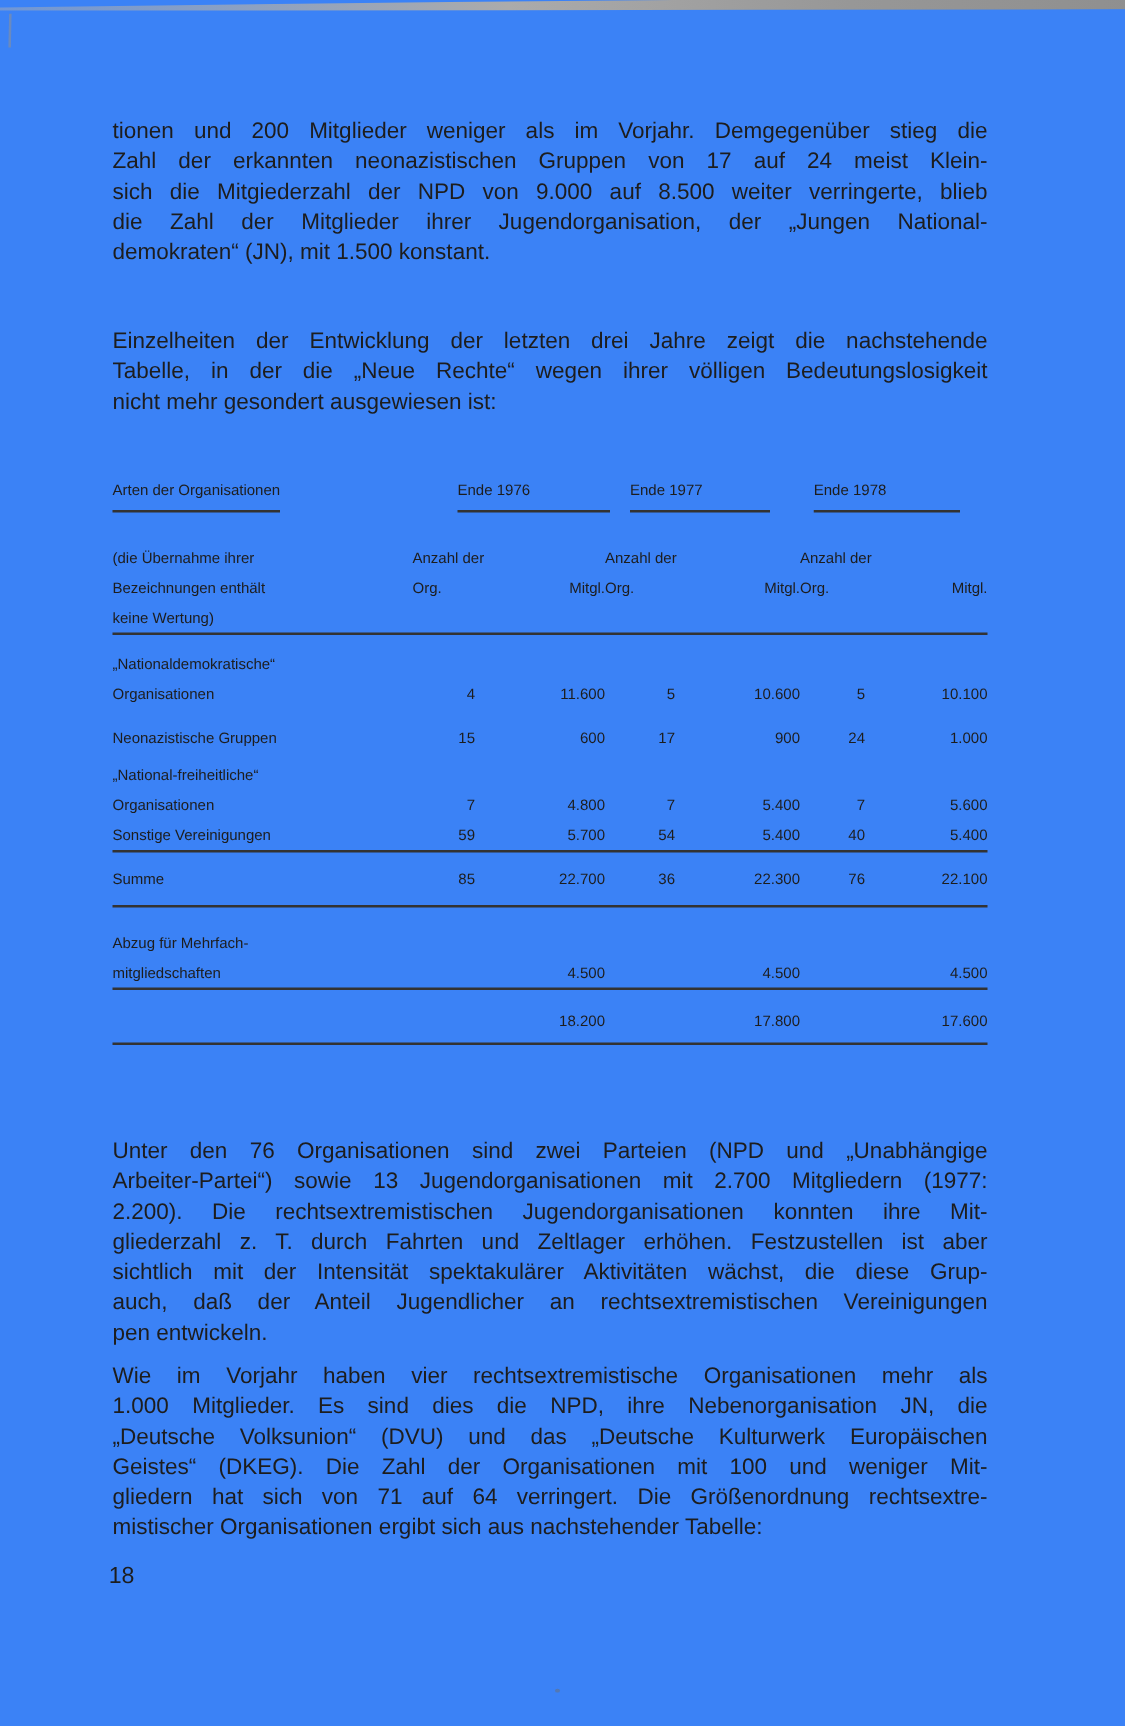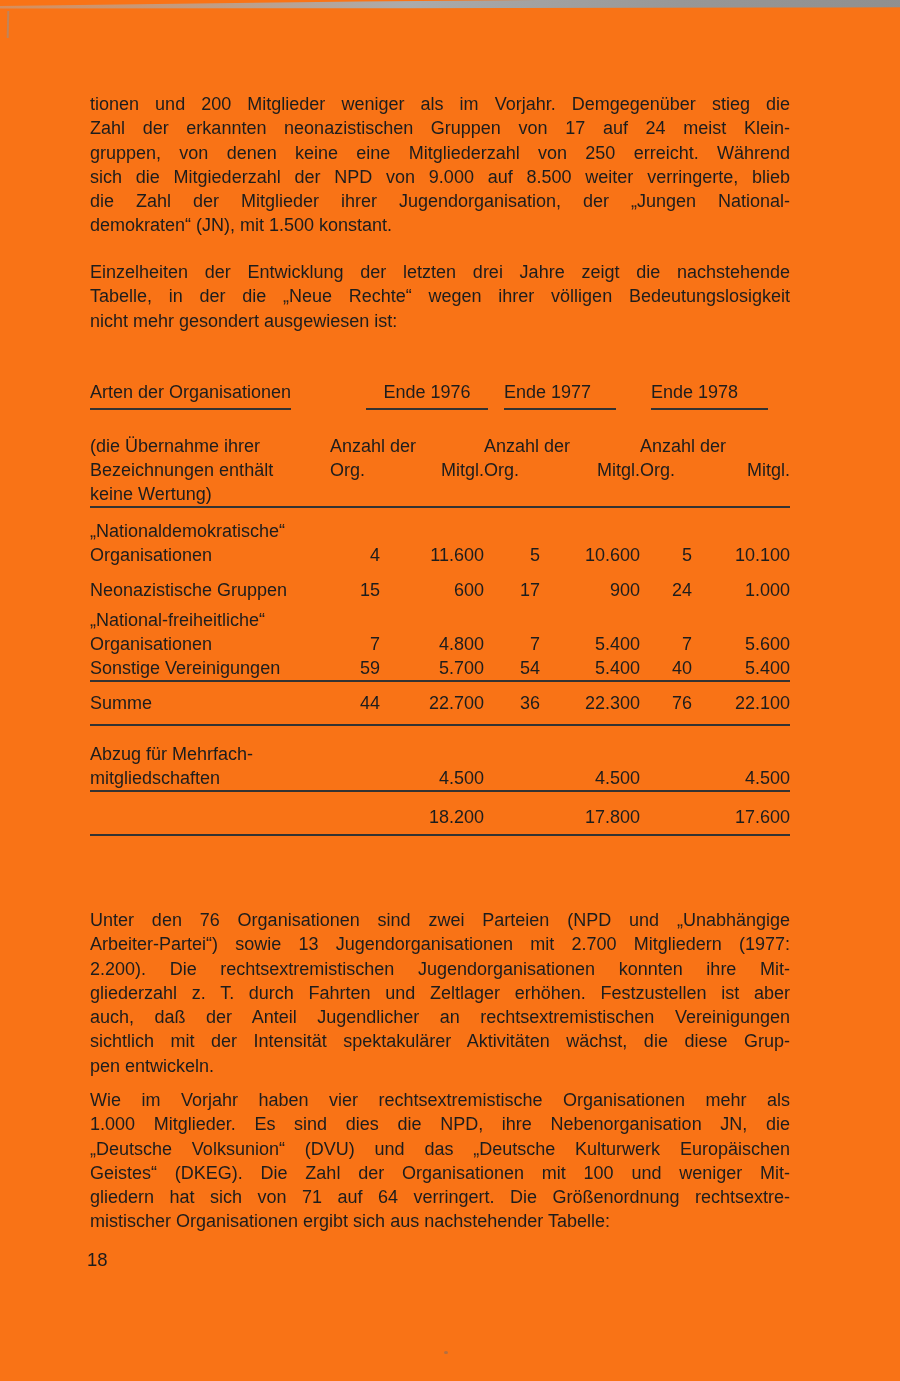--- a/index.html
+++ b/index.html
@@ -1,19 +1,19 @@
 <!DOCTYPE html>
 <html><head>
 <meta charset="utf-8">
 <style>
   html,body{margin:0;padding:0;background:#e8e8e8;}
   #page{
     position:relative;
     width:900px;height:1381px;
-    background:#f97316;
+    background:#3b82f6;
     overflow:hidden;
     font-family:"Liberation Sans","DejaVu Sans",sans-serif;
     color:#1d1d1d;
   }
   
   .top-bar{
     position:absolute;top:-2px;left:-6px;width:915px;height:11px;
     background:linear-gradient(to right, rgba(175,175,175,.45), #ababab 45%, #979797 75%, #8f8f8f);
     clip-path:polygon(0 62%, 40% 30%, 100% 0, 100% 96%, 45% 92%, 0 84%);
     transform:rotate(-0.15deg);
@@ -27,27 +27,27 @@
     border-radius:50%;background:rgba(110,110,110,.5);
   }
   
   .para{position:absolute;left:90px;width:700px;font-size:18px;line-height:24.3px;}
   .jl{text-align:justify;text-align-last:justify;}
   .ll{text-align:left;text-align-last:left;}
   
   table.dtable{
     position:absolute;left:90px;top:378px;width:700px;
     border-collapse:collapse;table-layout:fixed;
-    font-size:18px;line-height:24px;color:#1d1d1d;
+    font-size:12px;line-height:24px;color:#1d1d1d;
   }
   .dtable td{padding:0;vertical-align:bottom;}
   tr.hdr-title td{vertical-align:top;padding-top:2px;}
   .u-title{display:inline-block;border-bottom:2px solid #333;padding-bottom:4px;}
   .yr{border-bottom:2px solid #333;padding-bottom:4px;}
-  .yr1{margin-left:36px;width:122px;text-align:center;}
+  .yr1{margin-left:36px;width:122px;}
   .yr2{margin-left:20px;width:112px;}
   .yr3{margin-left:11px;width:117px;}
   tr.hdr-sub td{vertical-align:top;padding-top:24px;}
   .ys1{padding-left:36px;}
   .ys2{padding-left:20px;}
   .ys3{padding-left:11px;}
   .om{display:flex;justify-content:space-between;}
   .rulecell{padding:0;}
   .hr{border-top:2px solid #333;height:0;}
   .rc1{padding-top:4px;}
@@ -67,21 +67,20 @@
 <body>
 
 <div id="page">
 
   <div class="top-bar"></div>
   <div class="corner-tick"></div>
 
   <div class="para" style="top:92px;">
     <div class="jl">tionen und 200 Mitglieder weniger als im Vorjahr. Demgegenüber stieg die</div>
     <div class="jl">Zahl der erkannten neonazistischen Gruppen von 17 auf 24 meist Klein-</div>
-    <div class="jl">gruppen, von denen keine eine Mitgliederzahl von 250 erreicht. Während</div>
     <div class="jl">sich die Mitgiederzahl der NPD von 9.000 auf 8.500 weiter verringerte, blieb</div>
     <div class="jl">die Zahl der Mitglieder ihrer Jugendorganisation, der „Jungen National-</div>
     <div class="ll">demokraten“ (JN), mit 1.500 konstant.</div>
   </div>
 
   <div class="para" style="top:260px;">
     <div class="jl">Einzelheiten der Entwicklung der letzten drei Jahre zeigt die nachstehende</div>
     <div class="jl">Tabelle, in der die „Neue Rechte“ wegen ihrer völligen Bedeutungslosigkeit</div>
     <div class="ll">nicht mehr gesondert ausgewiesen ist:</div>
   </div>
@@ -197,21 +196,21 @@
     </tr>
 
     <tr>
           <td colspan="7" class="rulecell rc2">
             <div class="hr"></div>
           </td>
         </tr>
 
     <tr class="summe">
       <td>Summe</td>
-      <td class="num">44</td>
+      <td class="num">85</td>
       <td class="num">22.700</td>
       <td class="num">36</td>
       <td class="num">22.300</td>
       <td class="num">76</td>
       <td class="num">22.100</td>
     </tr>
 
     <tr>
           <td colspan="7" class="rulecell">
             <div class="hr"></div>
@@ -253,22 +252,22 @@
           </td>
         </tr>
   </tbody>
     </table>
 
   <div class="para" style="top:908px;">
     <div class="jl">Unter den 76 Organisationen sind zwei Parteien (NPD und „Unabhängige</div>
     <div class="jl">Arbeiter-Partei“) sowie 13 Jugendorganisationen mit 2.700 Mitgliedern (1977:</div>
     <div class="jl">2.200). Die rechtsextremistischen Jugendorganisationen konnten ihre Mit-</div>
     <div class="jl">gliederzahl z. T. durch Fahrten und Zeltlager erhöhen. Festzustellen ist aber</div>
+    <div class="jl">sichtlich mit der Intensität spektakulärer Aktivitäten wächst, die diese Grup-</div>
     <div class="jl">auch, daß der Anteil Jugendlicher an rechtsextremistischen Vereinigungen</div>
-    <div class="jl">sichtlich mit der Intensität spektakulärer Aktivitäten wächst, die diese Grup-</div>
     <div class="ll">pen entwickeln.</div>
   </div>
 
   <div class="para" style="top:1088px;">
     <div class="jl">Wie im Vorjahr haben vier rechtsextremistische Organisationen mehr als</div>
     <div class="jl">1.000 Mitglieder. Es sind dies die NPD, ihre Nebenorganisation JN, die</div>
     <div class="jl">„Deutsche Volksunion“ (DVU) und das „Deutsche Kulturwerk Europäischen</div>
     <div class="jl">Geistes“ (DKEG). Die Zahl der Organisationen mit 100 und weniger Mit-</div>
     <div class="jl">gliedern hat sich von 71 auf 64 verringert. Die Größenordnung rechtsextre-</div>
     <div class="ll">mistischer Organisationen ergibt sich aus nachstehender Tabelle:</div>

